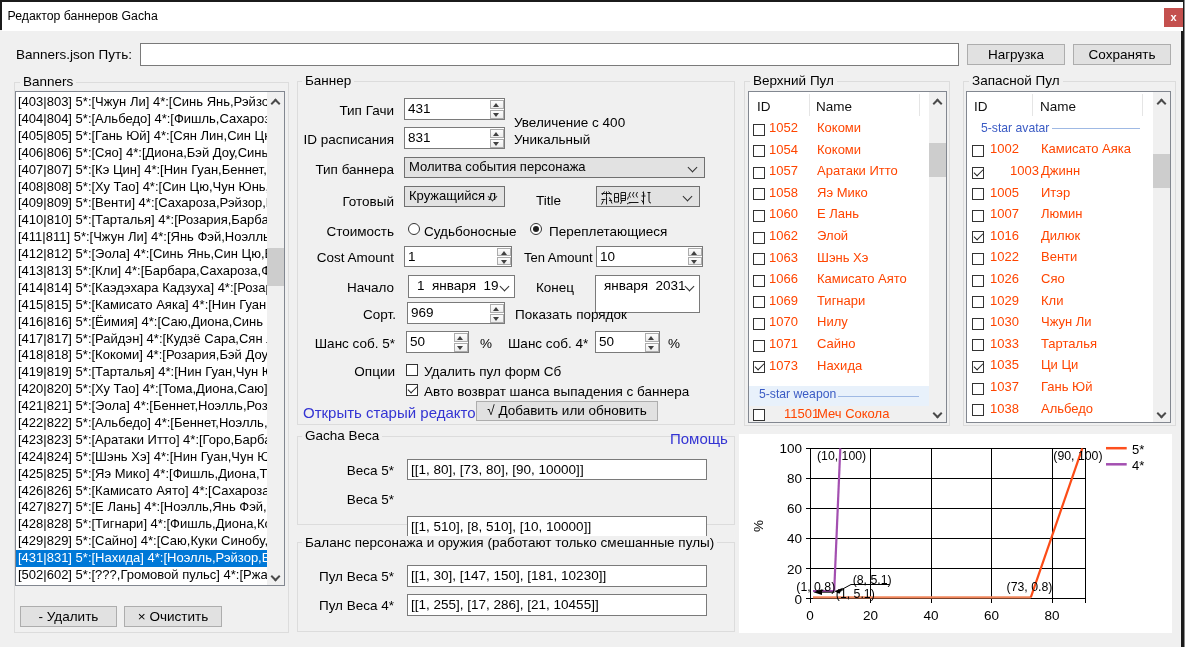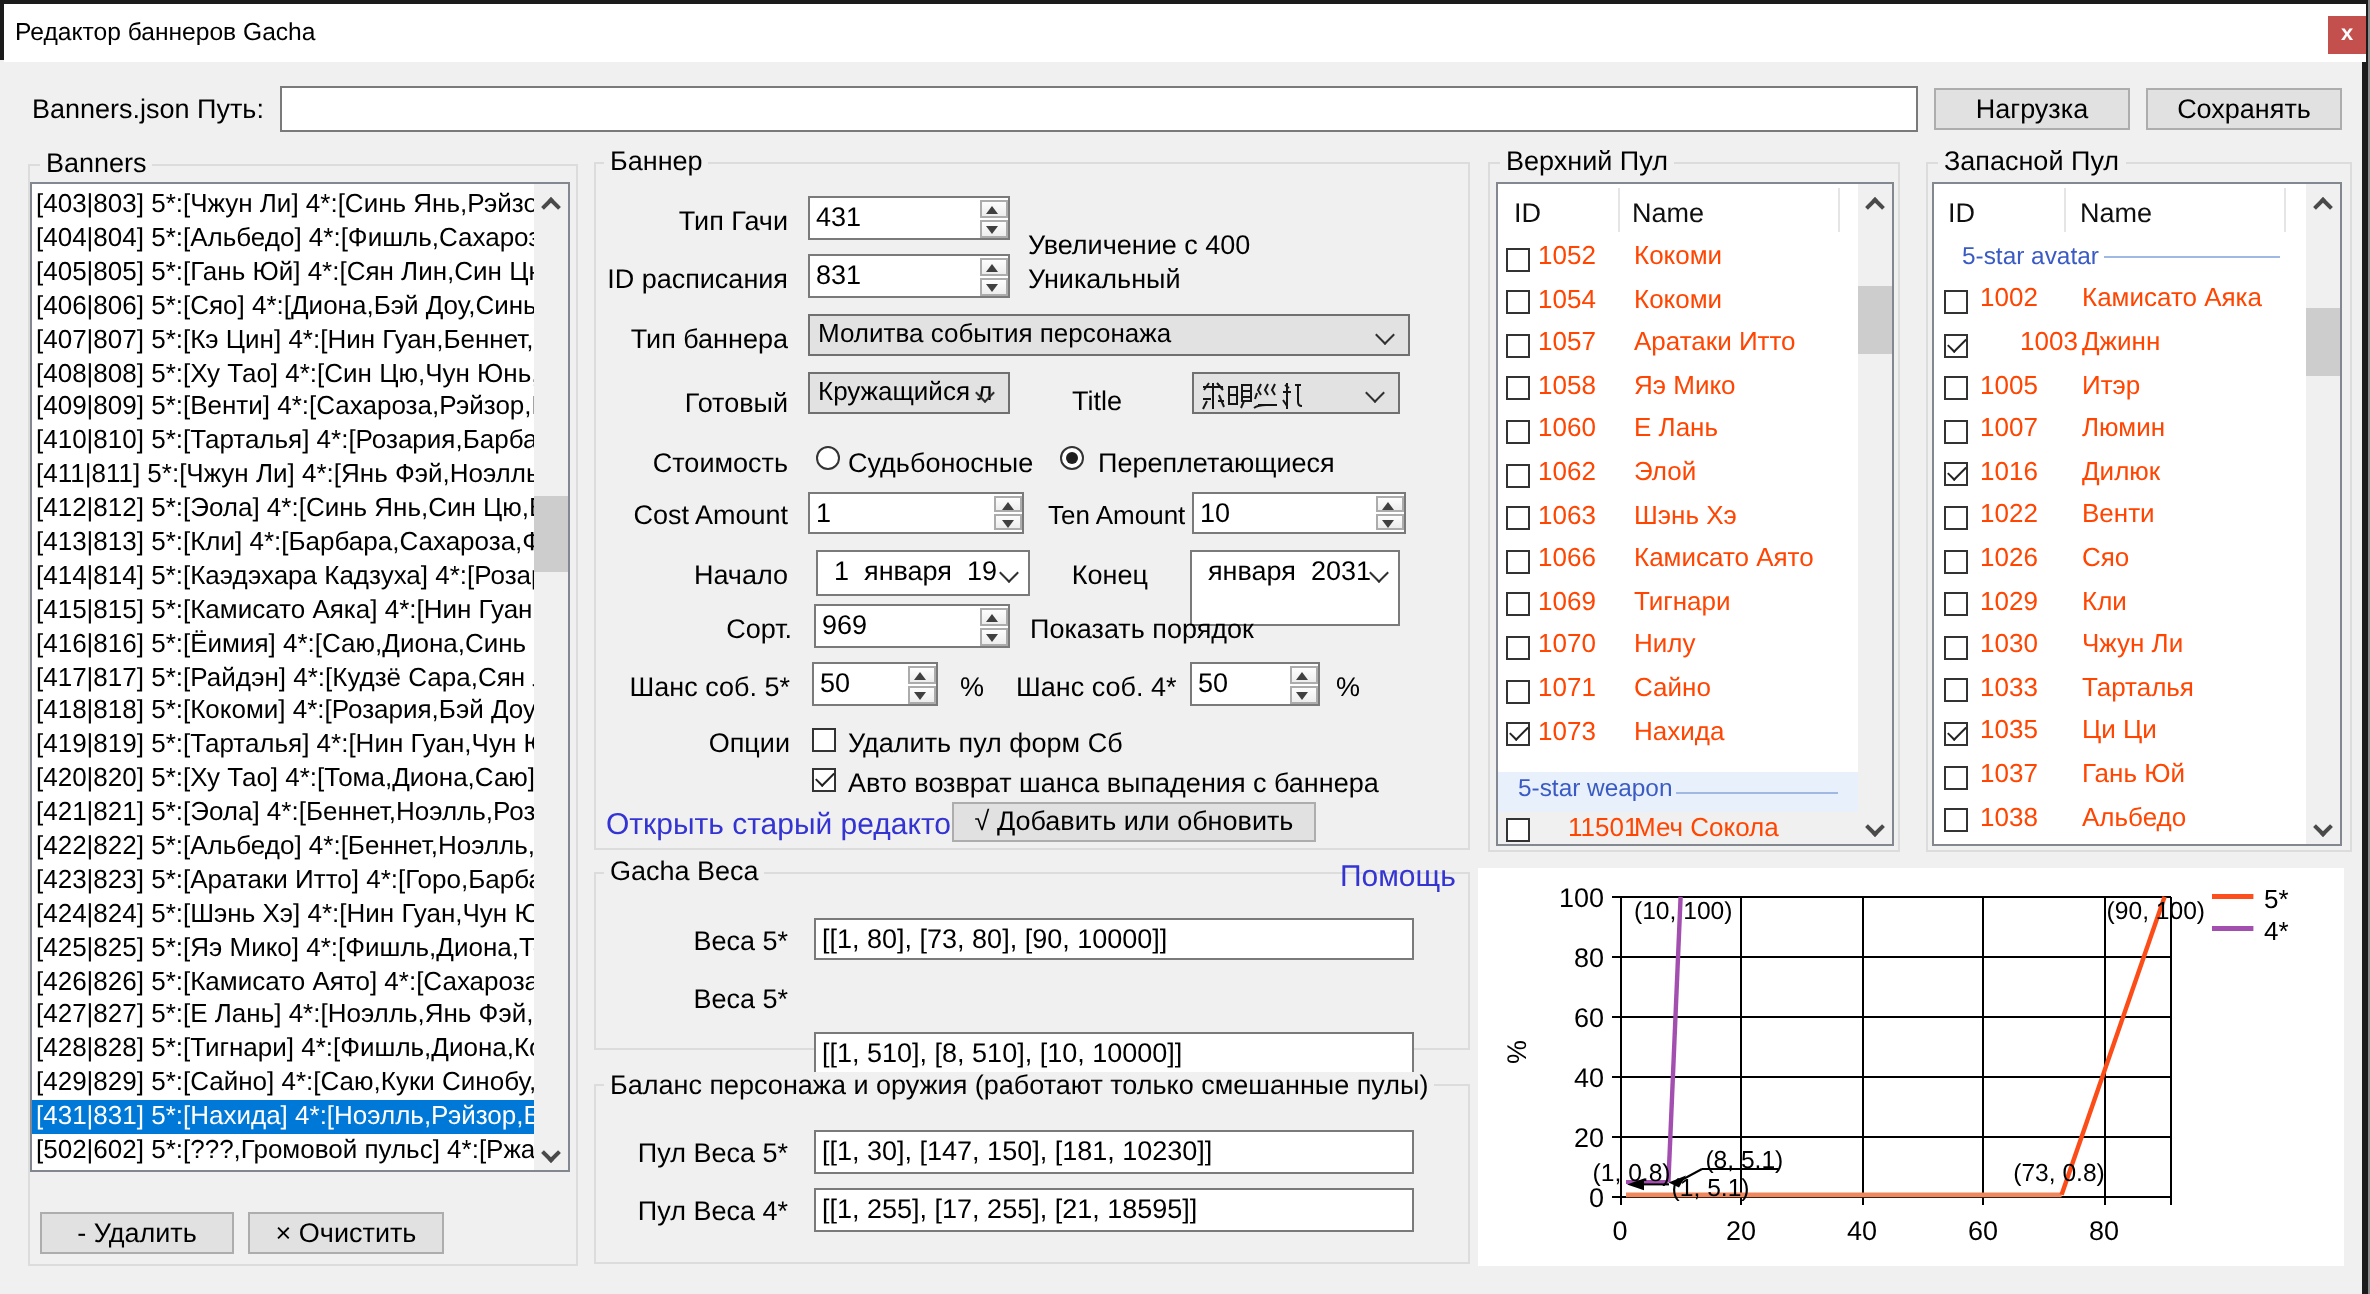--- a/index.html
+++ b/index.html
@@ -231,21 +231,21 @@
 <div class="lblr" style="left:294px;top:463px;width:100px;">Веса 5*</div>
 <div class="tb" style="left:407px;top:459px;width:300px;height:21px;">[[1, 80], [73, 80], [90, 10000]]</div>
 <div class="lblr" style="left:294px;top:492px;width:100px;">Веса 5*</div>
 <div class="tb" style="left:407px;top:488px;width:300px;height:21px;margin-top:28px;">[[1, 510], [8, 510], [10, 10000]]</div>
 
 <div class="gb" style="left:297px;top:542px;width:438px;height:90px;"></div>
 <div class="gblabel" style="left:302px;top:536px;">Баланс персонажа и оружия (работают только смешанные пулы)</div>
 <div class="lblr" style="left:294px;top:569px;width:100px;">Пул Веса 5*</div>
 <div class="tb" style="left:407px;top:565px;width:300px;height:22px;">[[1, 30], [147, 150], [181, 10230]]</div>
 <div class="lblr" style="left:294px;top:598px;width:100px;">Пул Веса 4*</div>
-<div class="tb" style="left:407px;top:594px;width:300px;height:22px;">[[1, 255], [17, 255], [21, 18595]]</div>
+<div class="tb" style="left:407px;top:594px;width:300px;height:22px;">[[1, 255], [17, 286], [21, 10455]]</div>
 
 <div class="gb" style="left:744px;top:81px;width:206px;height:345px;"></div>
 <div class="gblabel" style="left:750px;top:74px;">Верхний Пул</div>
 <div id="lv1" style="position:absolute;left:748px;top:91px;width:199px;height:332px;background:#fff;border:1px solid #828790;box-sizing:border-box;overflow:hidden;">
 <div class="hdr" style="left:8px;top:7px;">ID</div>
 <div class="hdr" style="left:67px;top:7px;">Name</div>
 <div style="position:absolute;left:60px;top:2px;width:1px;height:22px;background:#e5e5e5;"></div>
 <div style="position:absolute;left:170px;top:2px;width:1px;height:22px;background:#e5e5e5;"></div>
 <div class="lvrow" style="top:27.5px;">
       <div class="cb" style="left:3px;top:4px;"></div>

